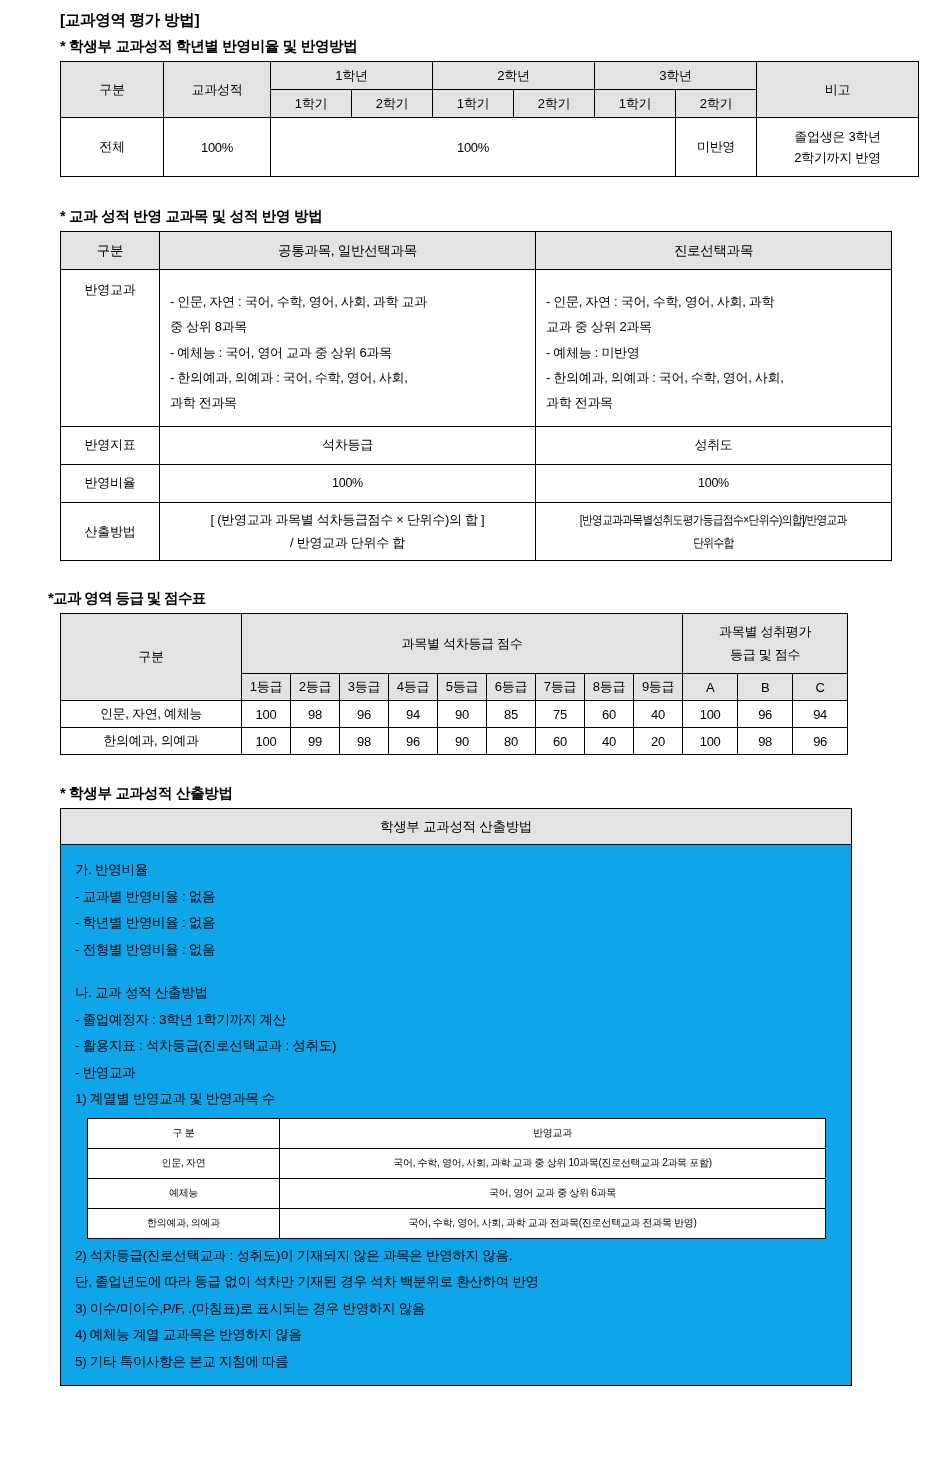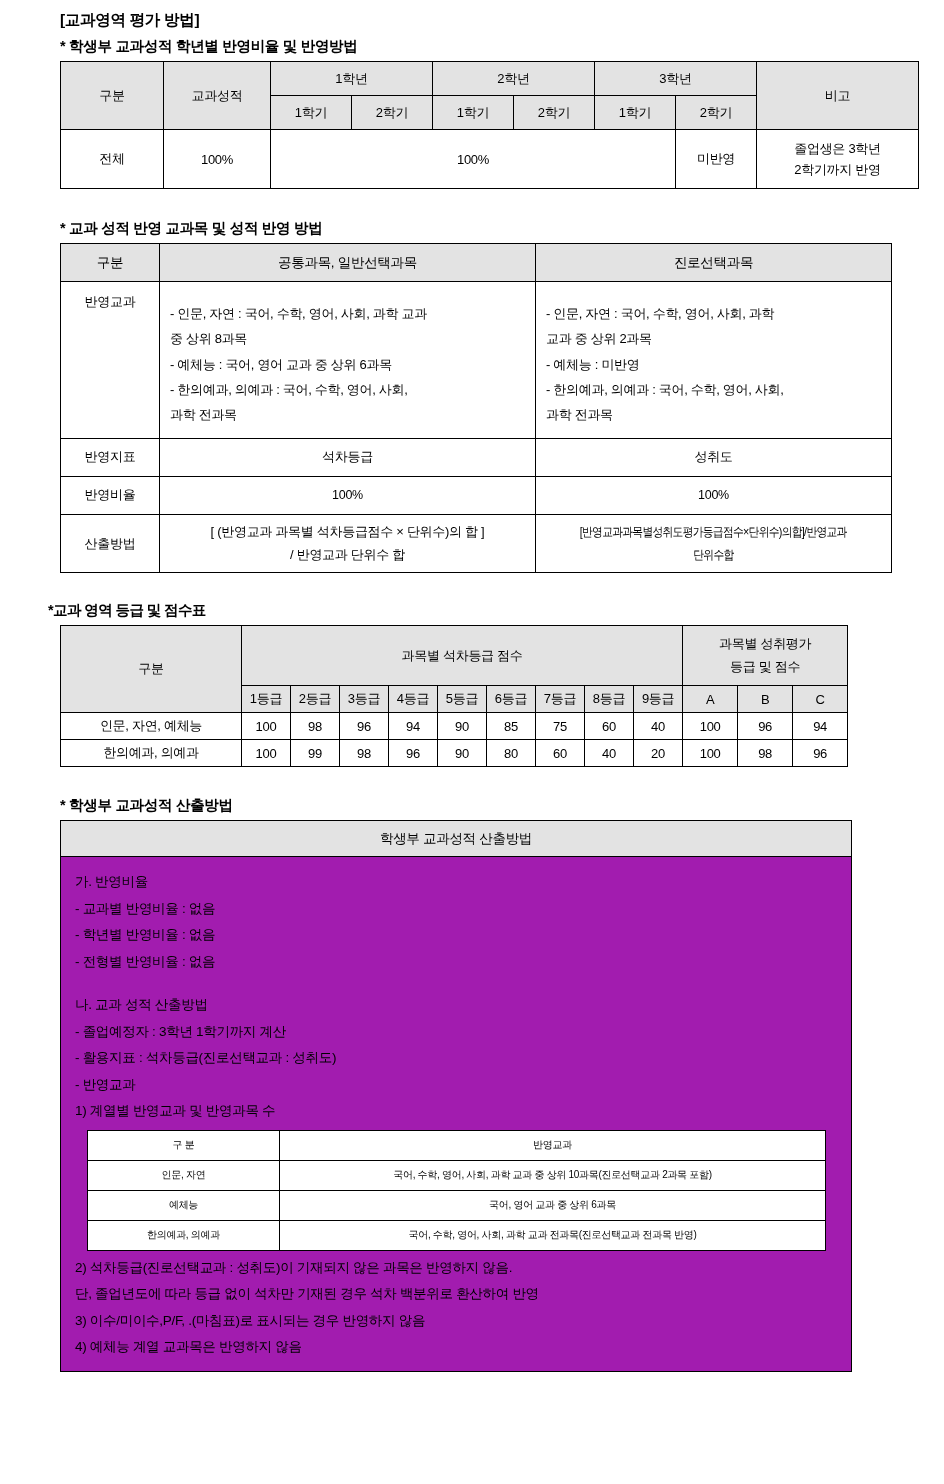--- a/index.html
+++ b/index.html
@@ -50,21 +50,21 @@
     font-size: 13px;
     letter-spacing: -0.3px;
     padding: 4px 3px;
   }
   table.doc th, table.doc td.hd {
     background: #e3e3e3;
   }
 
   
   #t1 { width: 858px; }
-  #t1 td, #t1 th { height: 34px; }
+  #t1 td, #t1 th { height: 28px; }
   #t1 tr.body td { height: 59px; }
   #t1 .two-line { line-height: 1.65; }
 
   
   #t2 { width: 831px; }
   #t2 th { height: 38px; font-size: 13.5px; }
   #t2 td.rowhd { background: #fff; height: 38px; }
   #t2 td.list {
     text-align: left;
     padding: 19px 10px 10px 10px;
@@ -88,21 +88,21 @@
   #t3 th { height: 27px; font-size: 13px; }
   #t3 th.tall { height: 60px; line-height: 1.75; }
   #t3 th.gubun { height: 87px; }
   #t3 td { height: 23px; font-size: 13px; }
 
   
   #box4 {
     margin-left: 60px;
     width: 792px;
     border: 1px solid #000;
-    background: #a21caf;
+    background: #0ea5e9;
   }
   #box4 .box-title {
     background: #e3e3e3;
     border-bottom: 1px solid #000;
     text-align: center;
     font-size: 13.5px;
     padding: 9px 0 8px 0;
     letter-spacing: -0.3px;
   }
   #box4 .box-body {
@@ -367,17 +367,18 @@
             <td>한의예과, 의예과</td>
             <td>국어, 수학, 영어, 사회, 과학 교과 전과목(진로선택교과 전과목 반영)</td>
           </tr>
         </tbody>
       </table>
 
       <div class="ln">2) 석차등급(진로선택교과 : 성취도)이 기재되지 않은 과목은 반영하지 않음.</div>
       <div class="ln">단, 졸업년도에 따라 등급 없이 석차만 기재된 경우 석차 백분위로 환산하여 반영</div>
       <div class="ln">3) 이수/미이수,P/F, .(마침표)로 표시되는 경우 반영하지 않음</div>
       <div class="ln">4) 예체능 계열 교과목은 반영하지 않음</div>
+      <div class="ln">5) 기타 특이사항은 본교 지침에 따름</div>
 
     </div>
   </div>
 
 </div>
 
 </body></html>

